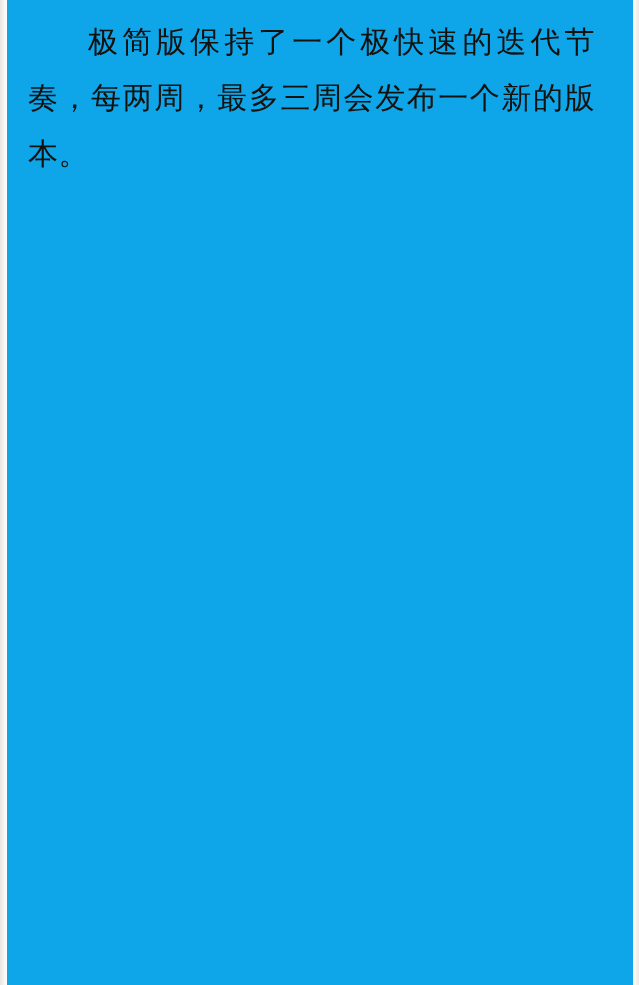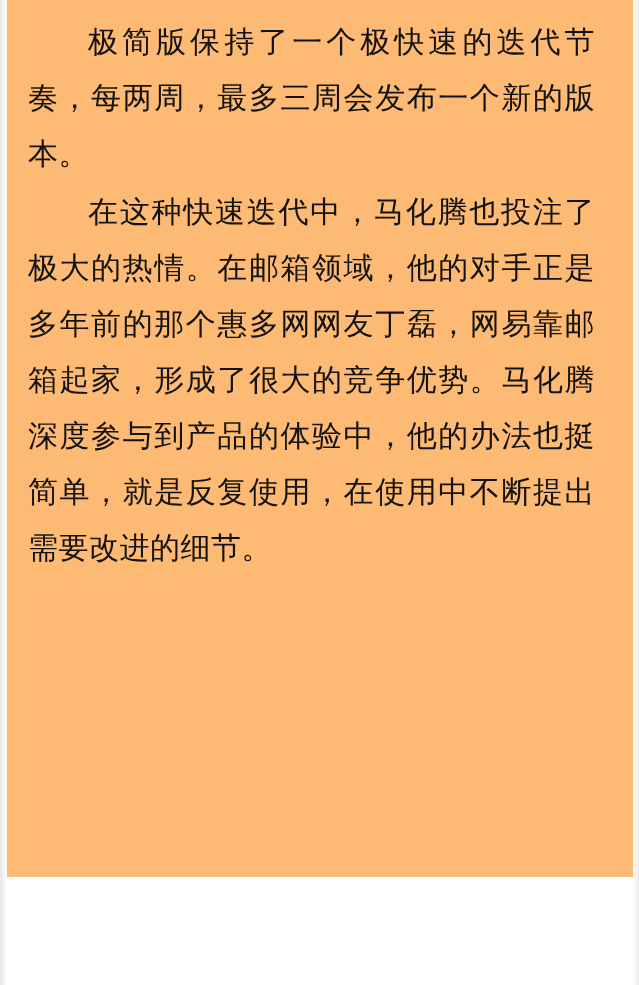--- a/index.html
+++ b/index.html
@@ -9,22 +9,22 @@
   }
   body {
     width: 639px;
     height: 985px;
     overflow: hidden;
     font-family: "DejaVu Serif", "Liberation Serif", serif;
   }
   .page {
     position: relative;
     width: 639px;
-    height: 877px;
-    background: #fdba74;
+    height: 985px;
+    background: #0ea5e9;
     box-sizing: border-box;
     padding: 14px 44px 10px 28px;
   }
   .left-edge {
     position: absolute;
     left: 0;
     top: 0;
     width: 7px;
     height: 985px;
     background: linear-gradient(to right, #e8e6e2 0%, #f7f6f4 60%, #fdfdfb 100%);
@@ -61,15 +61,14 @@
 </style>
 </head>
 <body>
 
 <div class="page">
   <div class="left-edge"></div>
   <div class="right-edge"></div>
 
   <div class="body-text">
     <p class="para">极简版保持了一个极快速的迭代节奏，每两周，最多三周会发布一个新的版本。</p>
-    <p class="para">在这种快速迭代中，马化腾也投注了极大的热情。在邮箱领域，他的对手正是多年前的那个惠多网网友丁磊，网易靠邮箱起家，形成了很大的竞争优势。马化腾深度参与到产品的体验中，他的办法也挺简单，就是反复使用，在使用中不断提出需要改进的细节。</p>
   </div>
 </div>
 
 </body></html>

